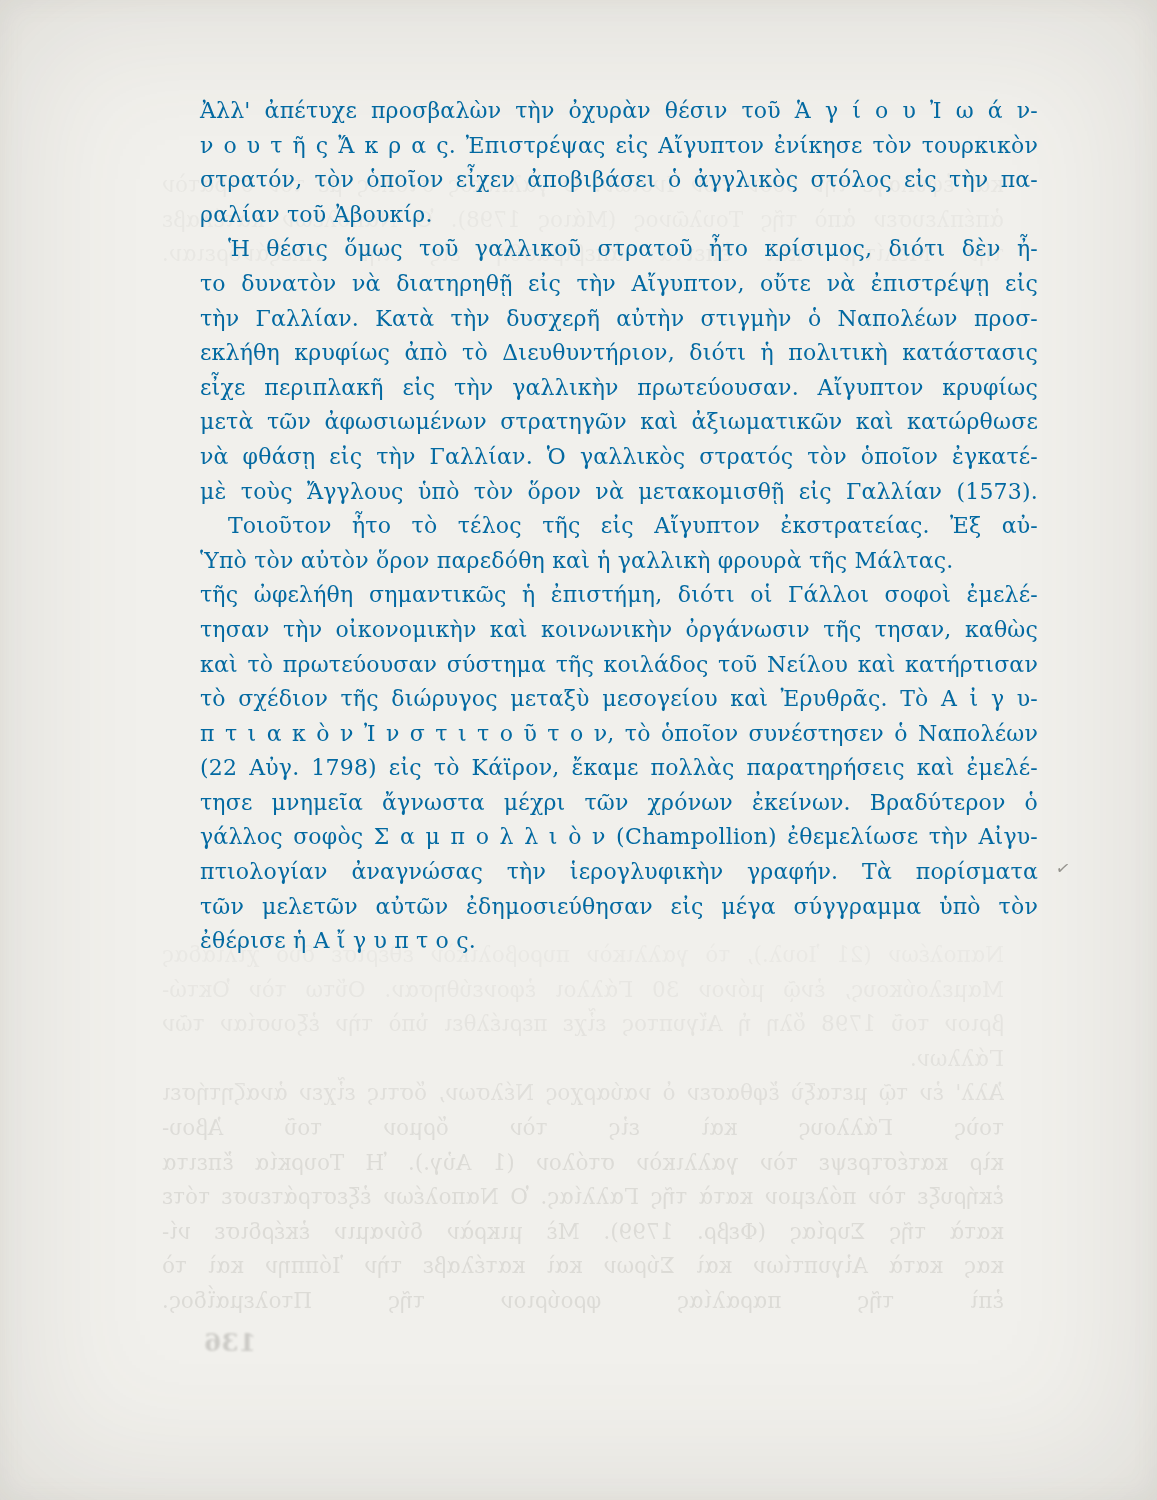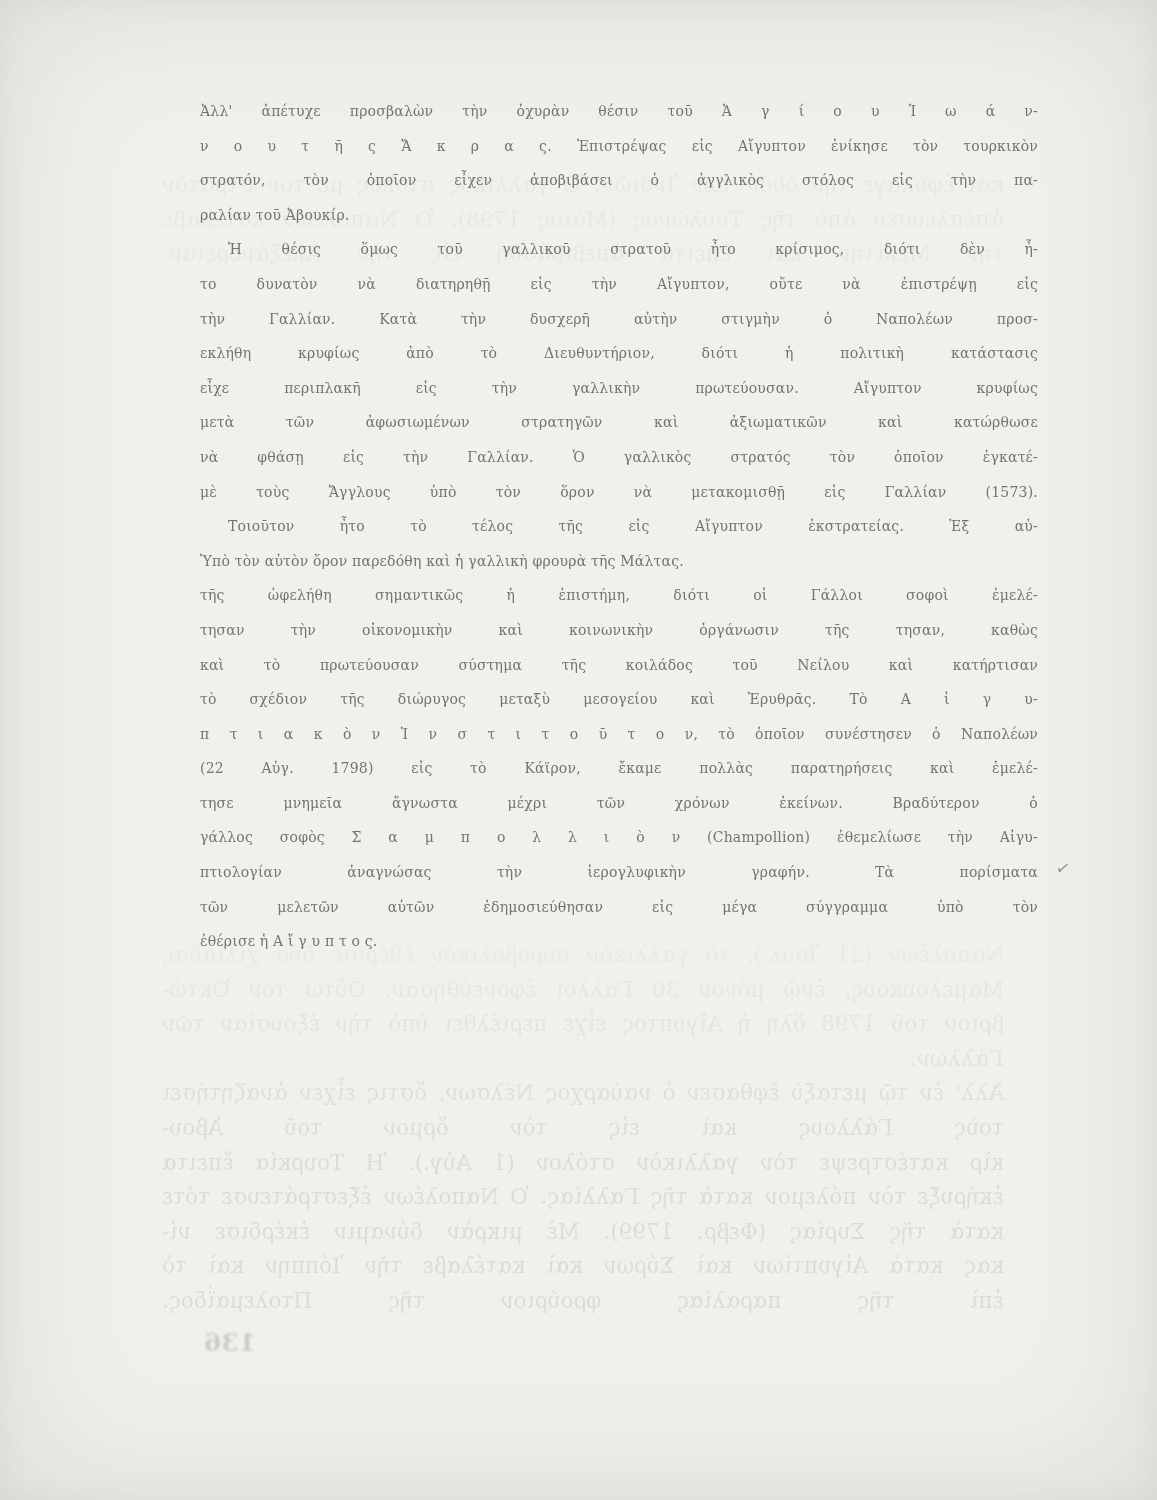--- a/index.html
+++ b/index.html
@@ -17,23 +17,23 @@
     font-family: "DejaVu Serif", serif;
     box-shadow: inset 0 0 150px rgba(90, 85, 72, 0.14),
                 inset 0 0 28px rgba(120, 115, 100, 0.08);
   }
   
   .text-block {
     position: absolute;
     left: 200px;
     top: 94px;
     width: 838px;
-    font-size: 14px;
+    font-size: 22px;
     line-height: 34.6px;
-    color: #737373;
+    color: #0369a1;
     letter-spacing: 0.2px;
   }
   .line {
     text-align: justify;
     text-align-last: justify;
   }
   .line.para-end {
     text-align-last: left;
   }
   .line.indent {

